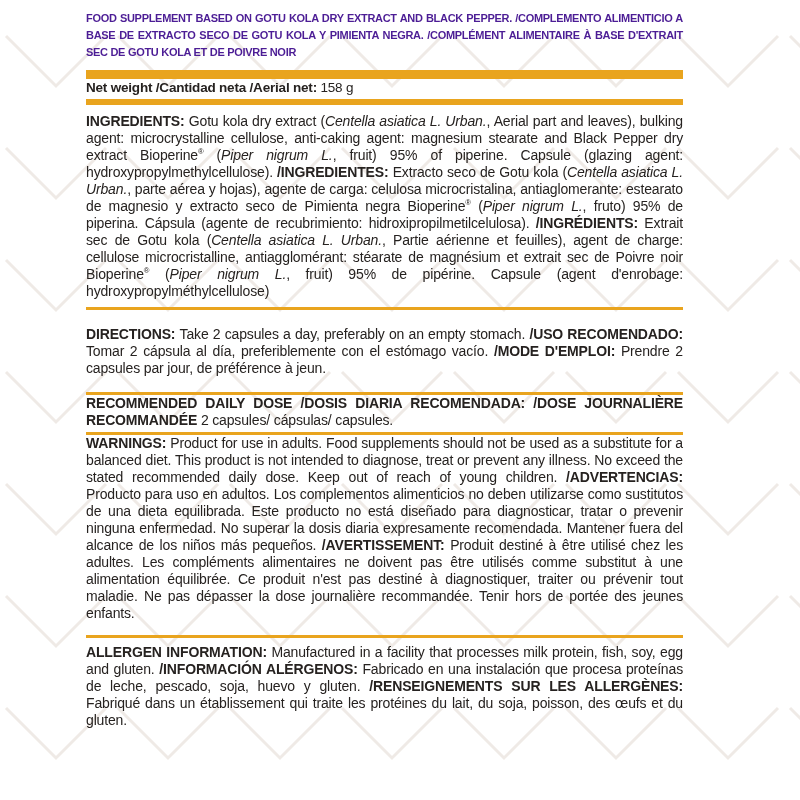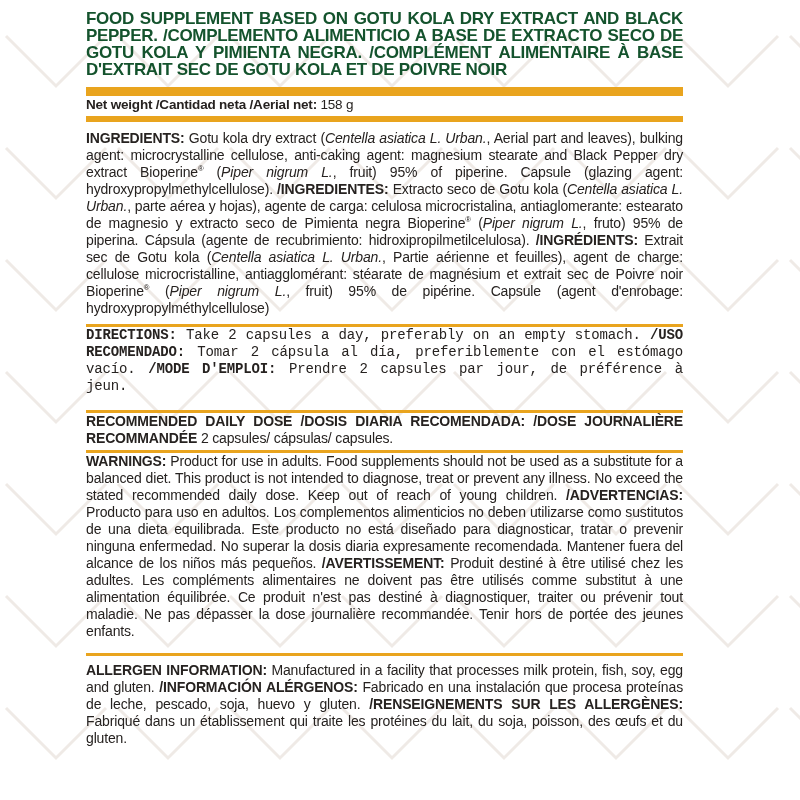--- a/index.html
+++ b/index.html
@@ -31,25 +31,25 @@
     z-index: 1;
   }
   p { margin: 0; }
   .b { font-weight: bold; }
   .i { font-style: italic; }
   sup { font-size: 0.55em; vertical-align: super; line-height: 0; }
 
   .title {
     margin-top: 10px;
     font-weight: bold;
-    font-size: 17px;
+    font-size: 11px;
     line-height: 17px;
     letter-spacing: -0.3px;
     text-align: justify;
-    color: #14532d;
+    color: #4c1d95;
   }
   .bar { width: 100%; background: #E9A41E; }
   .bar-thick  { height: 9px; margin-top: 9px; }
   .bar-thick2 { height: 6px; margin-top: 3px; }
   .bar-thin   { height: 3px; }
 
   .pres-line {
     font-size: 13.5px;
     line-height: 17px;
     letter-spacing: -0.2px;
@@ -57,21 +57,21 @@
   .pres-first { margin-top: 5px; }
 
   .para {
     font-size: 14px;
     line-height: 17px;
     letter-spacing: -0.15px;
     text-align: justify;
   }
   .ingredients { margin-top: 8px; }
   .thin-1 { margin-top: 7px; }
-  .directions { margin-top: 0; font-family: Liberation Mono, monospace; }
+  .directions { margin-top: 16px; }
   .thin-2 { margin-top: 15px; }
   .daily-dose { margin-top: 0; }
   .thin-3 { margin-top: 3px; }
   .warnings { margin-top: 0; }
   .thin-4 { margin-top: 13px; }
   .allergens { margin-top: 6px; }
 </style>
 </head>
 <body>
 

